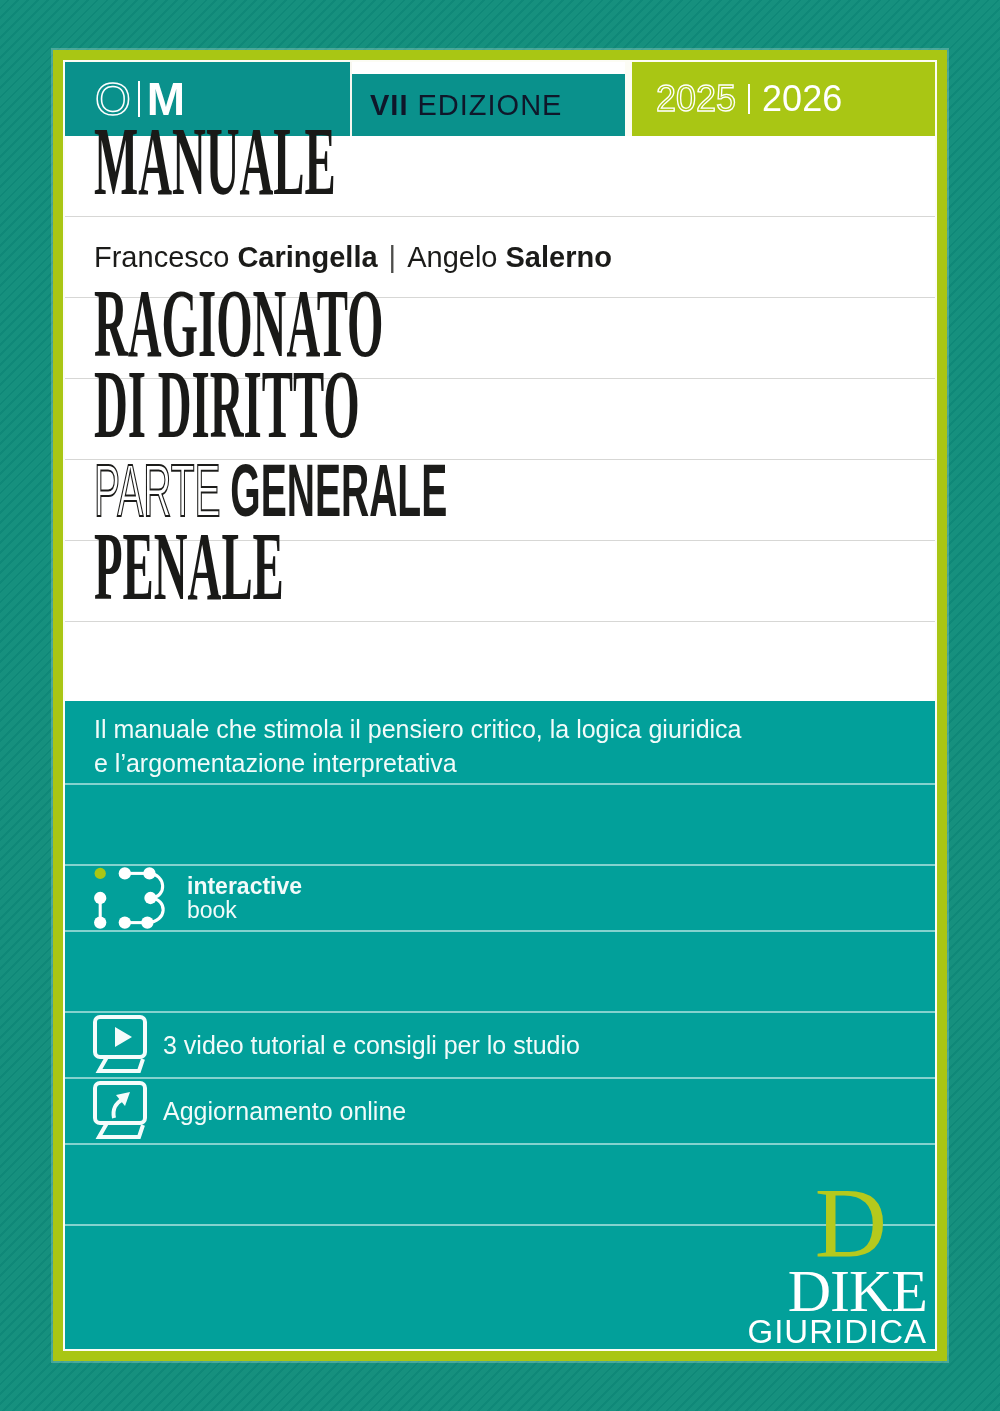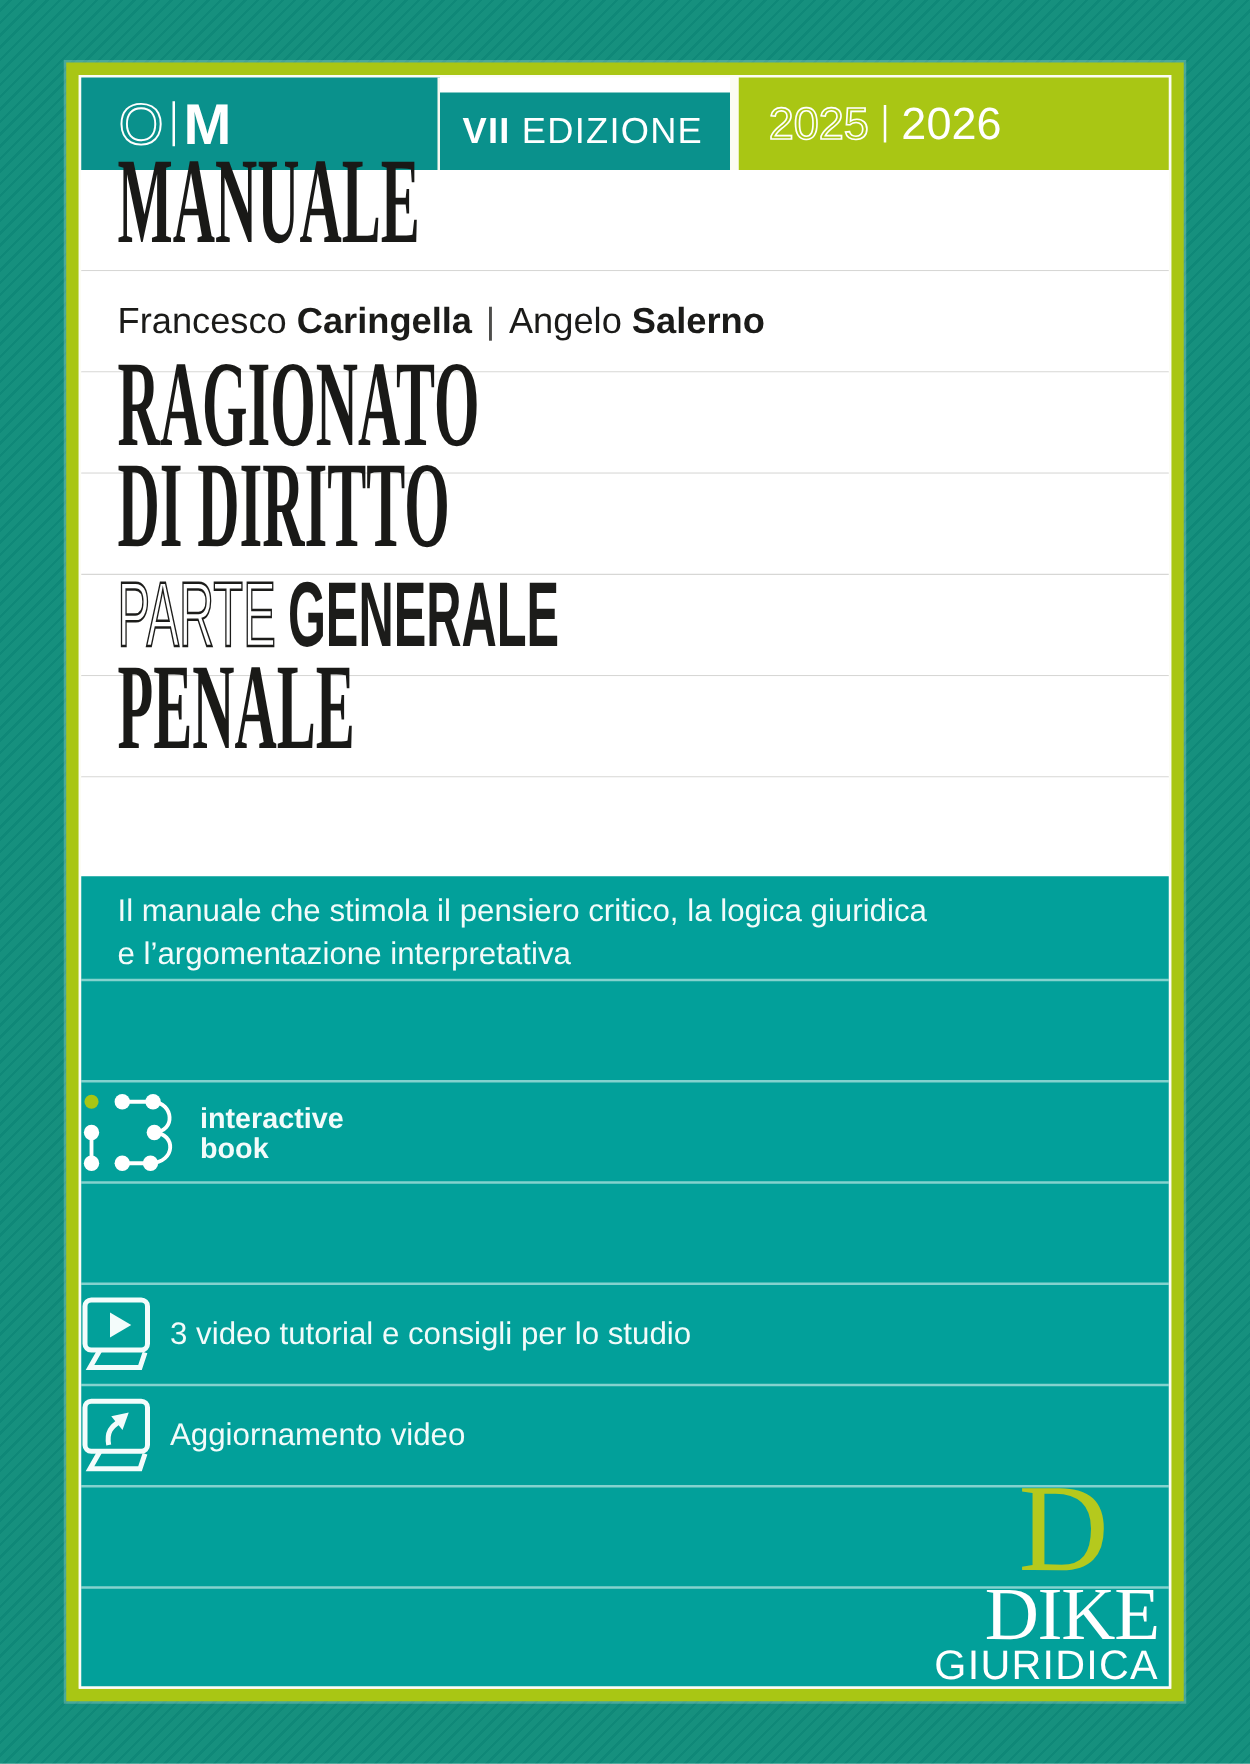--- a/index.html
+++ b/index.html
@@ -35,22 +35,22 @@
     position:relative;
   }
   
   .band{height:74px; flex:none; display:flex;}
   .band-om{width:287px; background:var(--teal-band); border-right:2px solid #F7F7EF;
     display:flex; align-items:center; padding-left:30px;}
   .om{display:flex; align-items:center; color:#fff; font-size:46px; line-height:1;}
   .om-o{font-weight:400; color:#fff; -webkit-text-fill-color:transparent; -webkit-text-stroke:1.5px #fff;}
   .om-bar{width:2px; height:36px; background:#fff; margin:0 7px;}
   .om-m{font-weight:700;}
-  .band-ed{width:232px; background:var(--teal-band); display:flex; align-items:center; padding-left:18px;
-    color:#ffffff; font-size:29px; letter-spacing:1px;margin-top:12px;}
+  .band-ed{width:273px; background:var(--teal-band); display:flex; align-items:center; padding-left:18px;
+    color:#0f172a; font-size:29px; letter-spacing:1px;margin-top:12px;}
   .band-ed .num{font-weight:700; margin-right:9px;}
   .band-ed .word{font-weight:400;}
   .band-gap{width:7px; background:#FCFCF4;}
   .band-year{flex:1; background:var(--lime); display:flex; align-items:center; padding-left:24px;
     color:#fff; font-size:36px; line-height:1;}
   .year-thin{font-weight:400; color:#0c4a6e; -webkit-text-fill-color:transparent; -webkit-text-stroke:1.3px #fff;}
   .year-bar{width:2px; height:30px; background:#fff; margin:0 12px;}
   .year-bold{font-weight:400;}
   
   .wrow{height:81px; flex:none; background:#fff; position:relative; border-bottom:1px solid var(--rule-white);}
@@ -71,27 +71,27 @@
     transform:scale(0.61,1.15); transform-origin:left bottom;
   }
   .subtitle .light{font-weight:400; color:#1C1C1A; -webkit-text-fill-color:transparent; -webkit-text-stroke:1.7px #1C1C1A; margin-right:16px;}
   .subtitle .bold{font-weight:700;}
   
   .teal-block{flex:1; background:var(--teal-panel); color:var(--off-white); display:flex; flex-direction:column; position:relative;}
   .trow{flex:none; border-top:2px solid rgba(240,252,250,.55);}
   .trow.first{border-top:none;}
   .t-banner{height:82px; padding:11px 40px 0 29px; font-size:25px; line-height:34px; font-weight:400;}
   .t-empty{height:81px;}
-  .t-feature{height:81px; display:flex; align-items:center; }
+  .t-feature{height:66px; display:flex; align-items:center; padding-left:27px;}
   .t-feature .txt{margin-left:15px; font-size:25px; font-weight:400; color:var(--off-white);}
   .t-last{flex:1;}
   .ib-logo{display:flex; align-items:center;}
   .ib-text{margin-left:15px; font-size:23px; line-height:24px;}
   .ib-text .b1{font-weight:700;}
-  .ib-text .b2{font-weight:700;}
+  .ib-text .b2{font-weight:400;}
   
   .dike{position:absolute; right:8px; bottom:4px; display:flex; flex-direction:column; align-items:flex-end; text-align:right;}
   .dike-d{font-family:"Liberation Serif", serif; font-size:100px; line-height:72px; color:var(--lime-bright); margin-right:40px; font-weight:400;}
   .dike-name{font-family:"Liberation Serif", serif; font-size:60px; line-height:52px; letter-spacing:-1px; color:#fff; margin-top:6px;}
   .dike-sub{font-size:33px; line-height:26px; letter-spacing:1px; color:#fff; margin-top:2px; font-weight:400;}
   svg{display:block;}
 </style>
 </head>
 <body>
 
@@ -191,21 +191,21 @@
         <span class="txt">3 video tutorial e consigli per lo studio</span>
       </div>
 
       <div class="trow t-feature">
         <svg width="56" height="62" viewBox="0 0 56 62">
           <rect x="3" y="3" width="50" height="40" rx="5" fill="none" stroke="#F4FCFB" stroke-width="4"></rect>
           <path d="M22 38 C20 28 24 23 31 19" fill="none" stroke="#F4FCFB" stroke-width="4"></path>
           <polygon points="38,12 24,15 33,26" fill="#F4FCFB"></polygon>
           <path d="M15 43 L7 57 L47 57 L51 45" fill="none" stroke="#F4FCFB" stroke-width="4"></path>
         </svg>
-        <span class="txt">Aggiornamento video</span>
+        <span class="txt">Aggiornamento online</span>
       </div>
 
       <div class="trow t-empty"></div>
       <div class="trow t-last"></div>
 
       <div class="dike">
         <div class="dike-d">D</div>
         <div class="dike-name">DIKE</div>
         <div class="dike-sub">GIURIDICA</div>
       </div>

